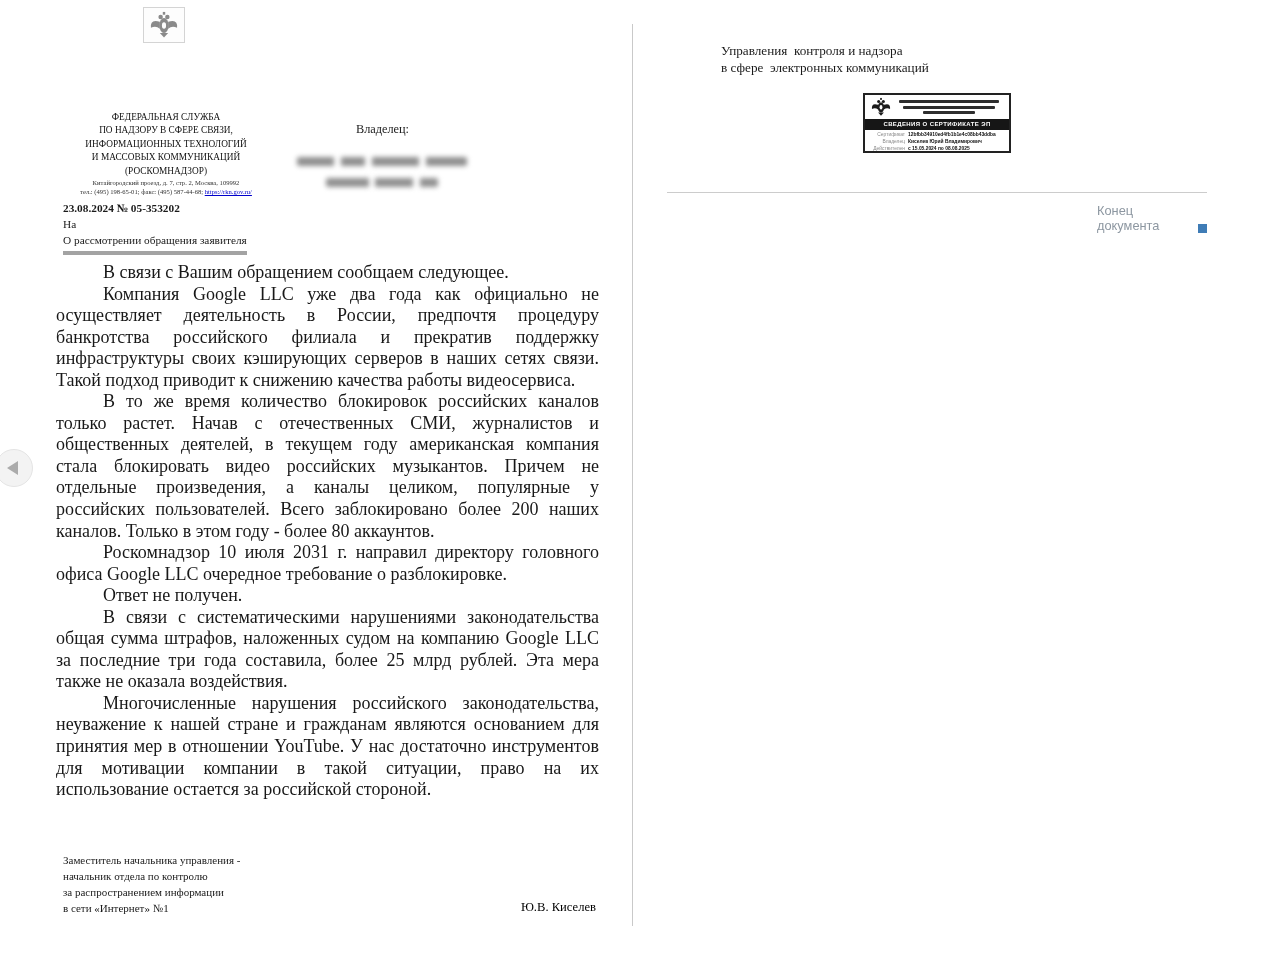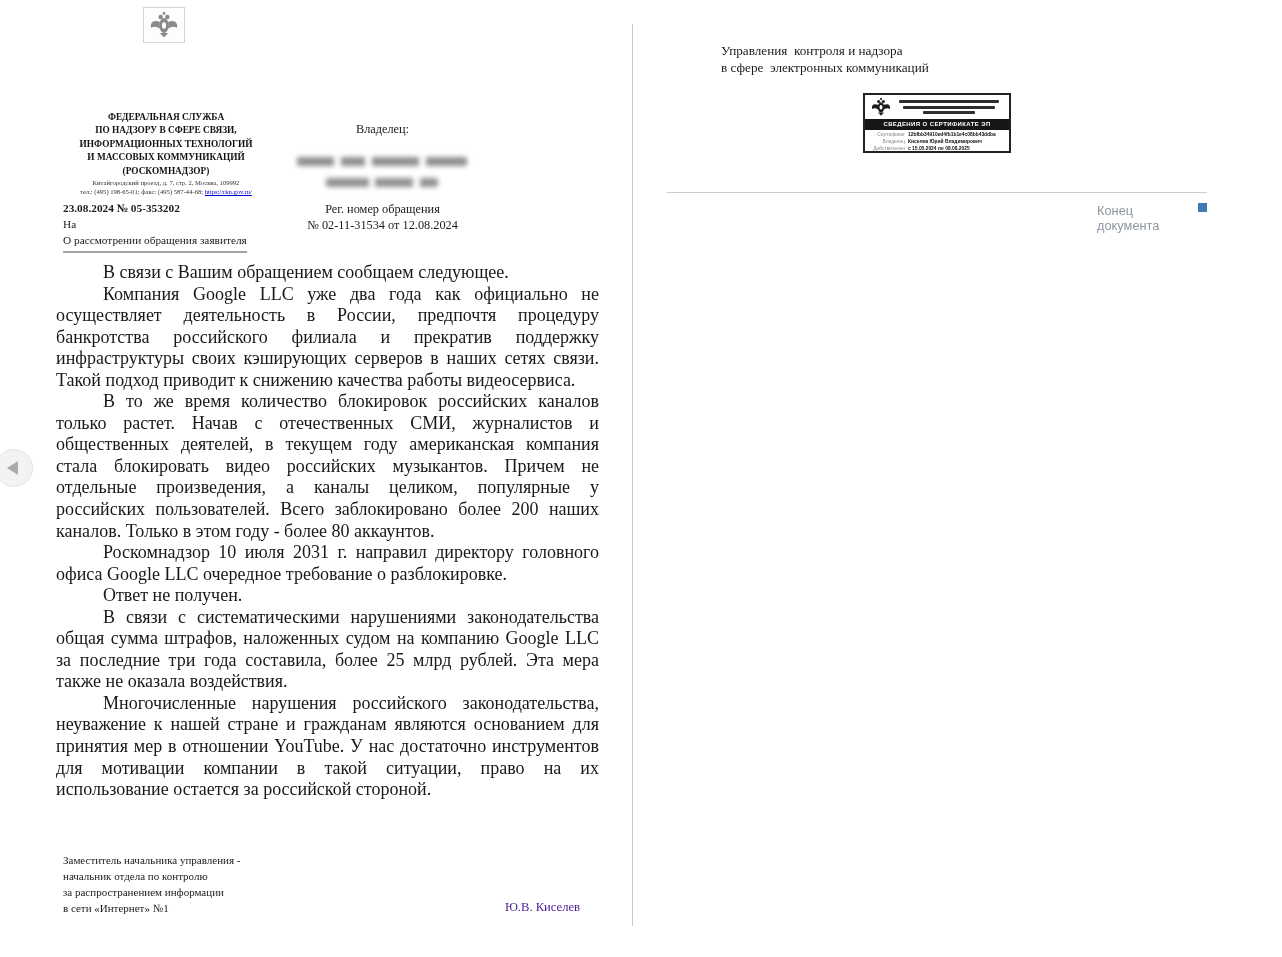--- a/index.html
+++ b/index.html
@@ -12,65 +12,65 @@
   
   #page1 { left:0; top:0; width:632px; height:957px; background:#fff; }
   #page-divider { left:632px; top:24px; width:1px; height:902px; background:#c9c9c9; }
 
   #emblem-box { left:143px; top:7px; width:42px; height:36px; border:1px solid #d4d4d4;
                 display:flex; align-items:center; justify-content:center; background:#fdfdfd; }
 
   #ministry { left:60px; top:57px; width:212px; text-align:center;
               font-weight:bold; font-size:7.6px; line-height:11px; color:#222; }
   #agency   { left:50px; top:111px; width:232px; text-align:center;
-              font-weight:bold; font-size:9.3px; line-height:13.4px; color:#111; }
+              font-weight:normal; font-size:9.3px; line-height:13.4px; color:#111; }
   #address  { left:30px; top:178px; width:272px; text-align:center;
               font-size:6.6px; line-height:9px; color:#333; }
   #address a, #address .lnk { color:#0000cc; text-decoration:underline; cursor:pointer; }
 
   #ref-block { left:63px; top:201px; width:230px; font-size:11.3px; line-height:14px; color:#1a1a1a; }
   #date-number { margin-bottom:2px;font-weight:bold; }
   #ref-na { margin-bottom:2px; }
-  #subject { display:inline-block; padding-bottom:4px; border-bottom:2px solid #a3a3a3; min-width:178px; }
+  #subject { display:inline-block; padding-bottom:4px; border-bottom:4px solid #a3a3a3; min-width:178px; }
 
   #recipient { left:290px; top:122px; width:185px; text-align:center; font-size:12.3px; color:#1a1a1a; }
   .redacted-line { position:absolute; filter:blur(2.4px); height:9px; border-radius:2px; }
   #redacted1 { left:297px; top:157px; width:170px;
     background:linear-gradient(90deg,#8f8f8f 0 22%,transparent 22% 26%,#8f8f8f 26% 40%,transparent 40% 44%,#8f8f8f 44% 72%,transparent 72% 76%,#8f8f8f 76% 100%); }
   #redacted2 { left:326px; top:178px; width:112px;
     background:linear-gradient(90deg,#919191 0 38%,transparent 38% 44%,#919191 44% 78%,transparent 78% 84%,#919191 84% 100%); }
   #reg-block { left:280px; top:201px; width:205px; text-align:center;
                font-size:12.3px; line-height:16px; color:#1a1a1a; }
 
   #body-text { left:56px; top:262px; width:543px; font-size:18px; line-height:21.55px;
                text-align:justify; color:#181818; }
   #body-text p { text-indent:47px; }
 
   #sig-position { left:63px; top:852px; width:300px; font-size:11px; line-height:16px; color:#1a1a1a; }
-  #sig-name { left:428px; top:900px; width:152px; text-align:right; font-size:12.6px; color:#4c1d95; }
+  #sig-name { left:444px; top:900px; width:152px; text-align:right; font-size:12.6px; color:#000000; }
 
   
   #page2 { left:667px; top:0; width:540px; height:957px; }
   #addressee { left:6px; top:42px; font-size:13.2px; line-height:17px; color:#1a1a1a;margin-left:48px; }
 
   #stamp { left:196px; top:93px; width:148px; height:60px; border:2px solid #222;
            background:#fff; font-family:"Liberation Sans", sans-serif; }
   #stamp-top { height:24px; display:flex; align-items:center; }
   #stamp-eagle { margin-left:5px; flex:0 0 auto; }
   #stamp-disclaimer { flex:1; display:flex; flex-direction:column; align-items:center; gap:2.5px; padding-right:4px; }
   .ill-bar { height:3px; background:#2e2e2e; border-radius:1px; filter:blur(0.6px); }
   #stamp-band { height:11px; background:#161616; color:#fff; text-align:center;
                 font-size:6px; font-weight:bold; letter-spacing:0.4px; line-height:11px; }
   #stamp-rows { padding:2px 3px 0 3px; }
   .stamp-row { display:flex; line-height:6.8px; }
   .stamp-label { width:40px; text-align:right; padding-right:3px; color:#8a8a8a; font-size:4.9px; }
   .stamp-value { flex:1; text-align:left; color:#111; font-weight:bold; font-size:4.9px; }
 
   #rule-right { left:0; top:192px; width:540px; height:1px; background:#cccccc; }
-  #end-marker { left:430px; top:203px; display:flex; align-items:flex-start; gap:4px; }
+  #end-marker { left:430px; top:203px; display:flex; align-items:flex-end; gap:4px; }
   #end-marker-text { font-family:"Liberation Sans", sans-serif; font-size:12.8px; color:#8d97a1; }
   #end-marker-square { width:9px; height:9px; background:#3f7cb6; }
 
   
   #nav-prev { left:-5px; top:449px; width:38px; height:38px; border-radius:50%;
               background:#f3f3f3; border:1px solid #e4e4e4; cursor:pointer;
               display:flex; align-items:center; justify-content:center; }
   #nav-prev-tri { width:0; height:0; border-top:7px solid transparent;
                   border-bottom:7px solid transparent; border-right:11px solid #ababab;
                   margin-right:3px; }
@@ -111,24 +111,20 @@
     <div id="date-number">23.08.2024 № 05-353202</div>
     <div id="ref-na">На</div>
     <div id="subject">О рассмотрении обращения заявителя</div>
   </div>
 
   <div id="recipient" class="abs">Владелец:</div>
 
   <div id="redacted1" class="redacted-line"></div>
   <div id="redacted2" class="redacted-line"></div>
 
-  <div id="reg-block" class="abs">
-    <div>Рег. номер обращения</div>
-    <div>№ 02-11-31534 от 12.08.2024</div>
-  </div>
 
   <div id="body-text" class="abs">
     <p>В связи с Вашим обращением сообщаем следующее.</p>
     <p>Компания Google LLC уже два года как официально не осуществляет деятельность в России, предпочтя процедуру банкротства российского филиала и прекратив поддержку инфраструктуры своих кэширующих серверов в наших сетях связи. Такой подход приводит к снижению качества работы видеосервиса.</p>
     <p>В то же время количество блокировок российских каналов только растет. Начав с отечественных СМИ, журналистов и общественных деятелей, в текущем году американская компания стала блокировать видео российских музыкантов. Причем не отдельные произведения, а каналы целиком, популярные у российских пользователей. Всего заблокировано более 200 наших каналов. Только в этом году - более 80 аккаунтов.</p>
     <p>Роскомнадзор 10 июля 2031 г. направил директору головного офиса Google LLC очередное требование о разблокировке.</p>
     <p>Ответ не получен.</p>
     <p>В связи с систематическими нарушениями законодательства общая сумма штрафов, наложенных судом на компанию Google LLC за последние три года составила, более 25 млрд рублей. Эта мера также не оказала воздействия.</p>
     <p>Многочисленные нарушения российского законодательства, неуважение к нашей стране и гражданам являются основанием для принятия мер в отношении YouTube. У нас достаточно инструментов для мотивации компании в такой ситуации, право на их использование остается за российской стороной.</p>
   </div>

